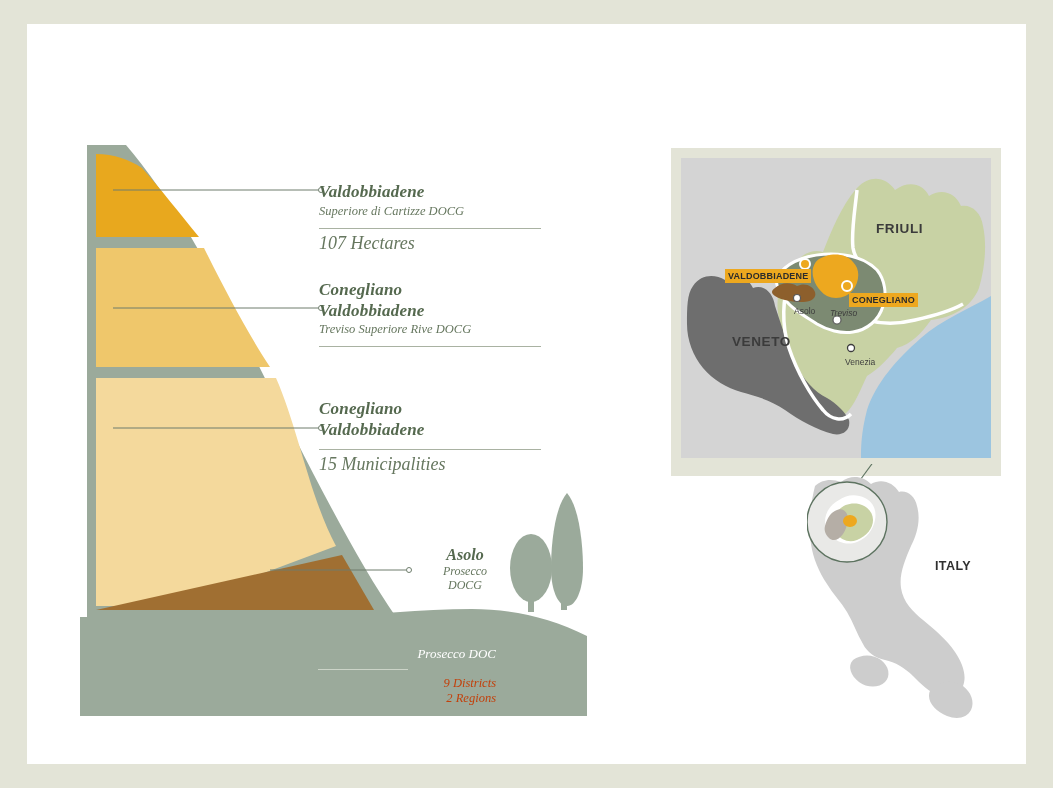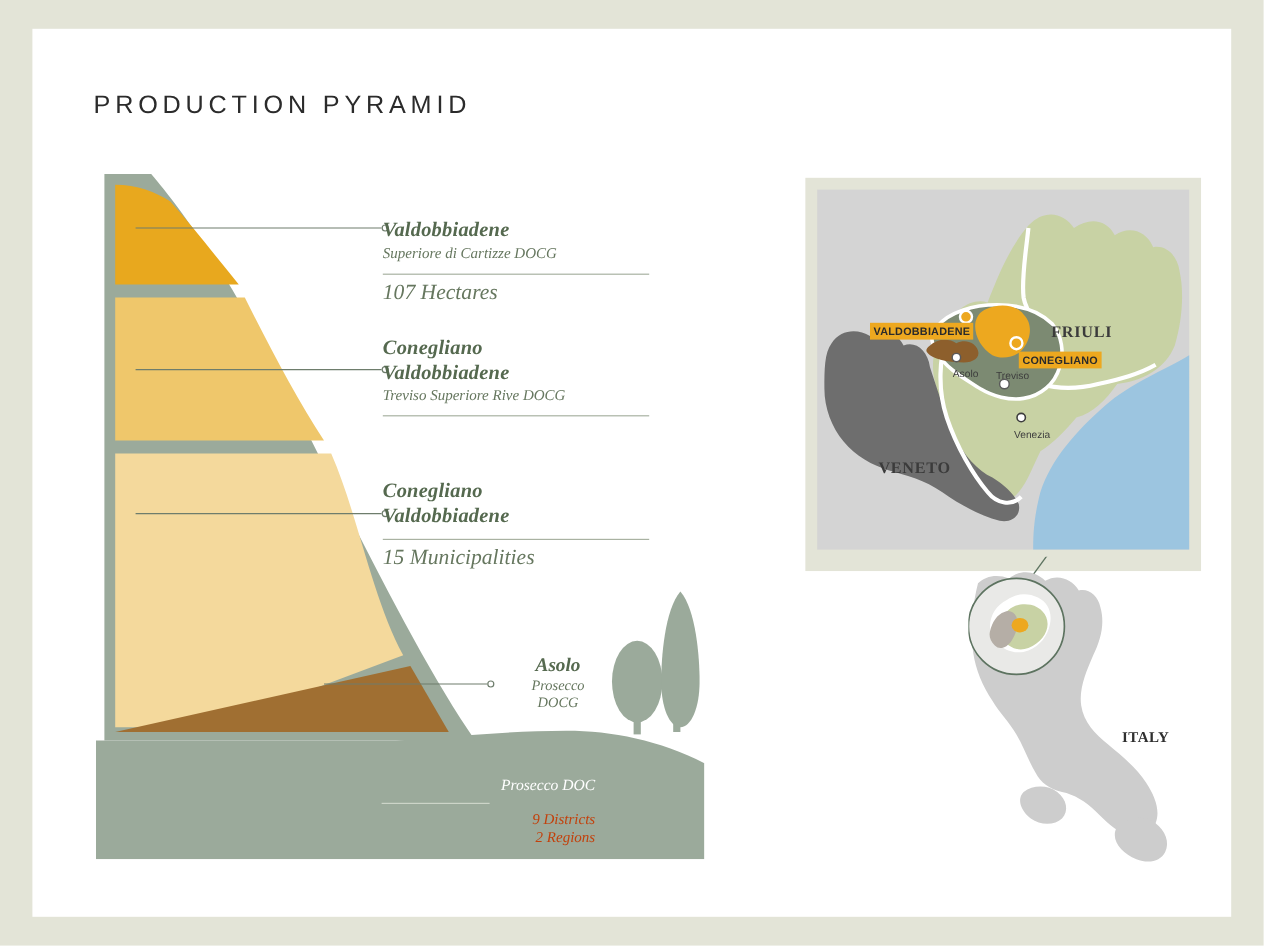--- a/index.html
+++ b/index.html
@@ -103,25 +103,24 @@
     left:644px;top:124px;
     width:330px;height:328px;
   }
   .italy-wrap{
     position:absolute;
     left:780px;top:440px;
     width:215px;height:265px;
   }
   .map-label{
     position:absolute;
-    font-family:Liberation Serif, serif;
+    font-family:Liberation Sans, sans-serif;
     font-weight:bold;
     white-space:nowrap;
     color:#3b3b3b;
-    margin-top:48px;
   }
   .lbl-friuli{left:849px;top:197px;font-size:13.5px;letter-spacing:0.6px;}
   .lbl-veneto{left:705px;top:310px;font-size:13.5px;letter-spacing:0.6px;}
   .lbl-italy{left:908px;top:535px;font-size:12.5px;letter-spacing:0.4px;color:#2f2f2f;}
   .chip{
     position:absolute;
     background:#eda81f;
     color:#2b2b2b;
     font-family:"Liberation Sans",sans-serif;
     font-weight:bold;
@@ -134,29 +133,28 @@
   .chip-valdo{left:698px;top:245px;}
   .chip-coneg{left:822px;top:269px;}
   .city{
     position:absolute;
     font-family:"Liberation Sans",sans-serif;
     font-size:8.5px;
     color:#3d3d3d;
     white-space:nowrap;
   }
   .city-asolo{left:767px;top:282px;}
-  .city-treviso{left:803px;top:284px;}
+  .city-treviso{left:803px;top:284px;font-style:italic;}
   .city-venezia{left:818px;top:333px;}
 </style>
 </head>
 <body>
 
 <div class="page">
 
-  <div class="title">PRODUCTION PYRAMID</div>
 
   <div class="pyramid-wrap">
     <svg width="507" height="588" viewBox="0 0 507 588" xmlns="http://www.w3.org/2000/svg">
 
       <g>
         <path d="M0,489 L0,588 L507,588 L507,508
                  C470,489 430,481 392,481
                  C340,481 290,487 250,489 Z" fill="#9baa9b"></path>
       </g>
 

